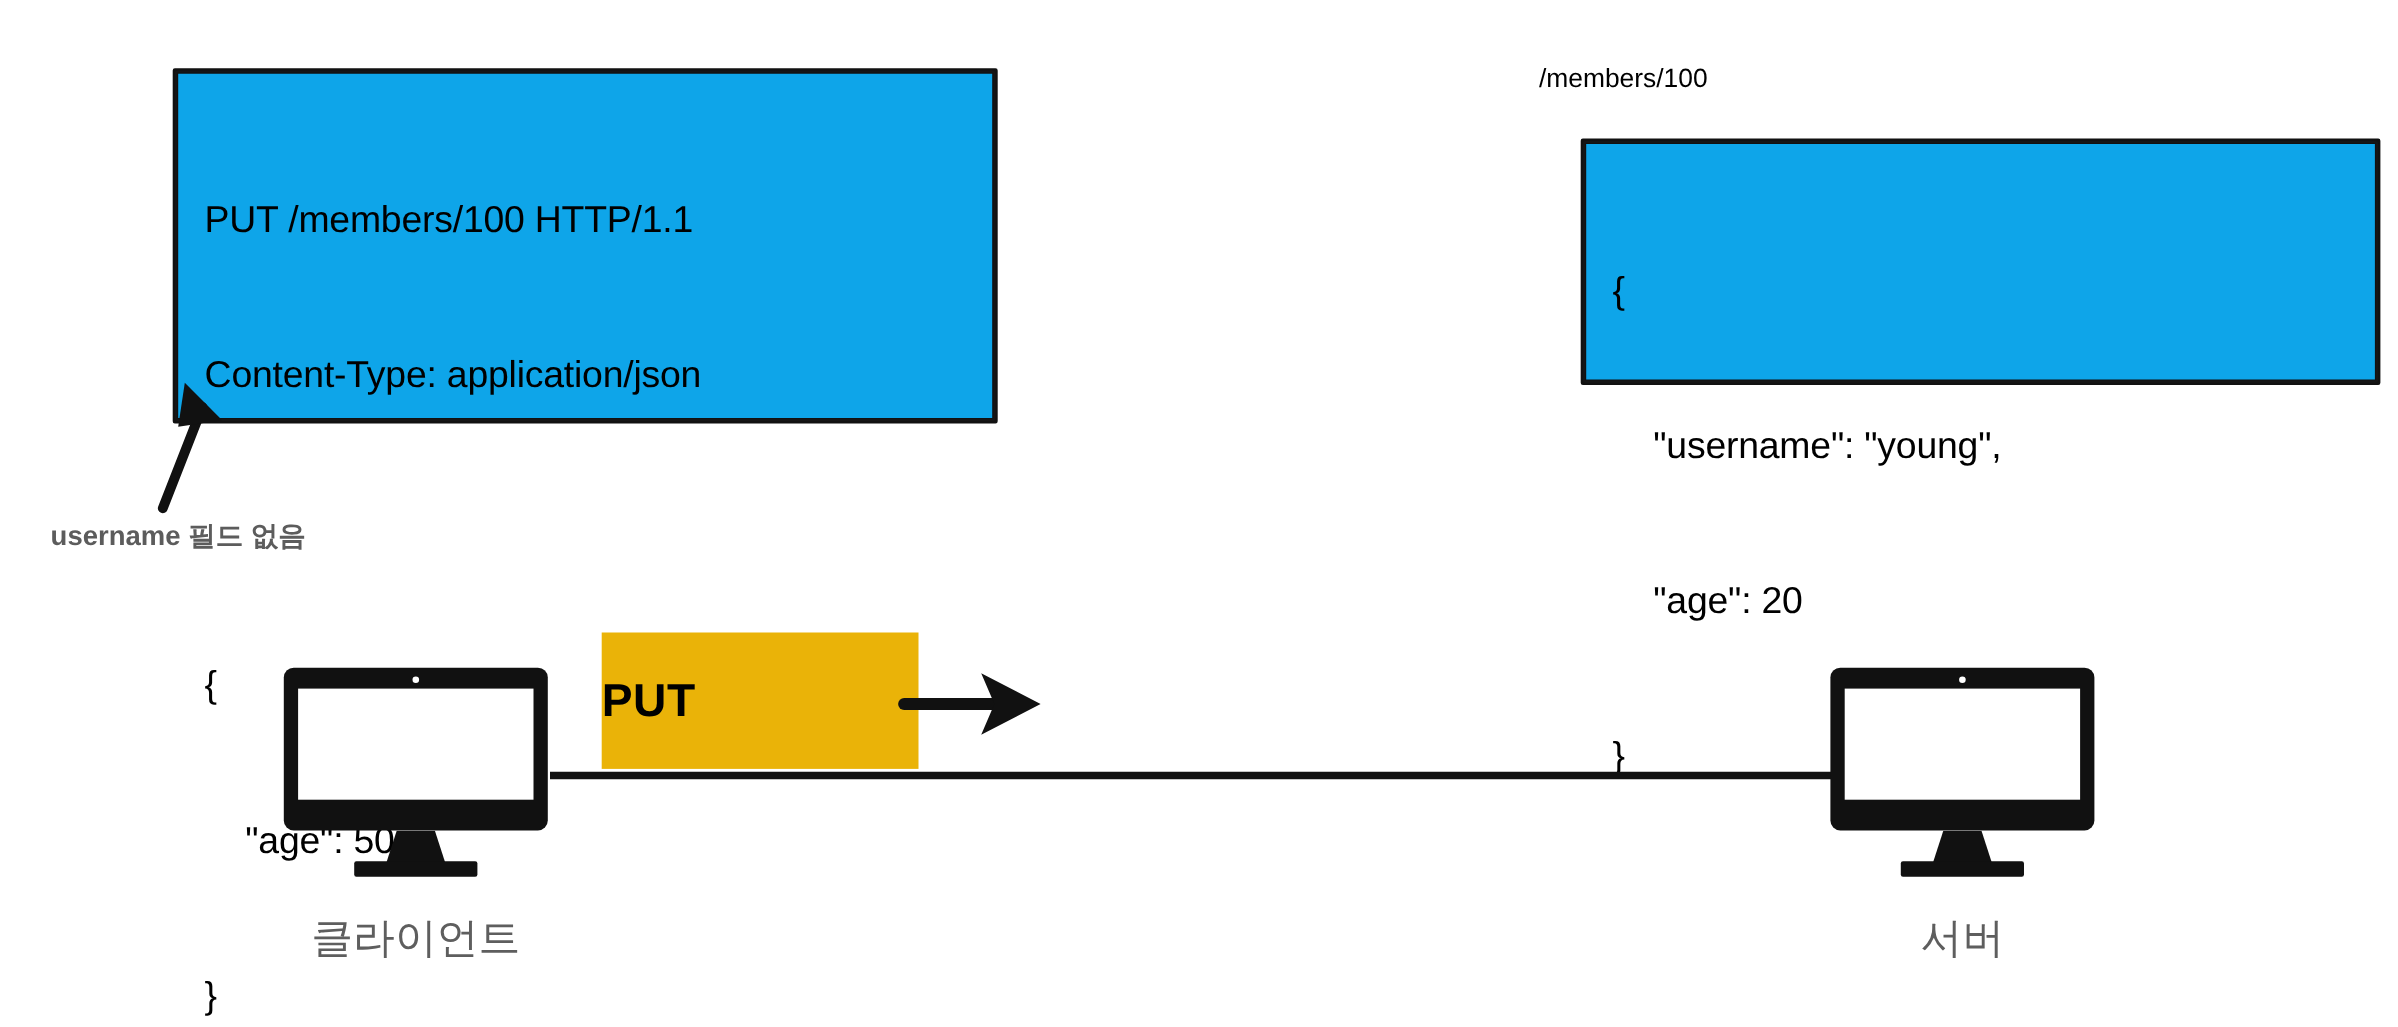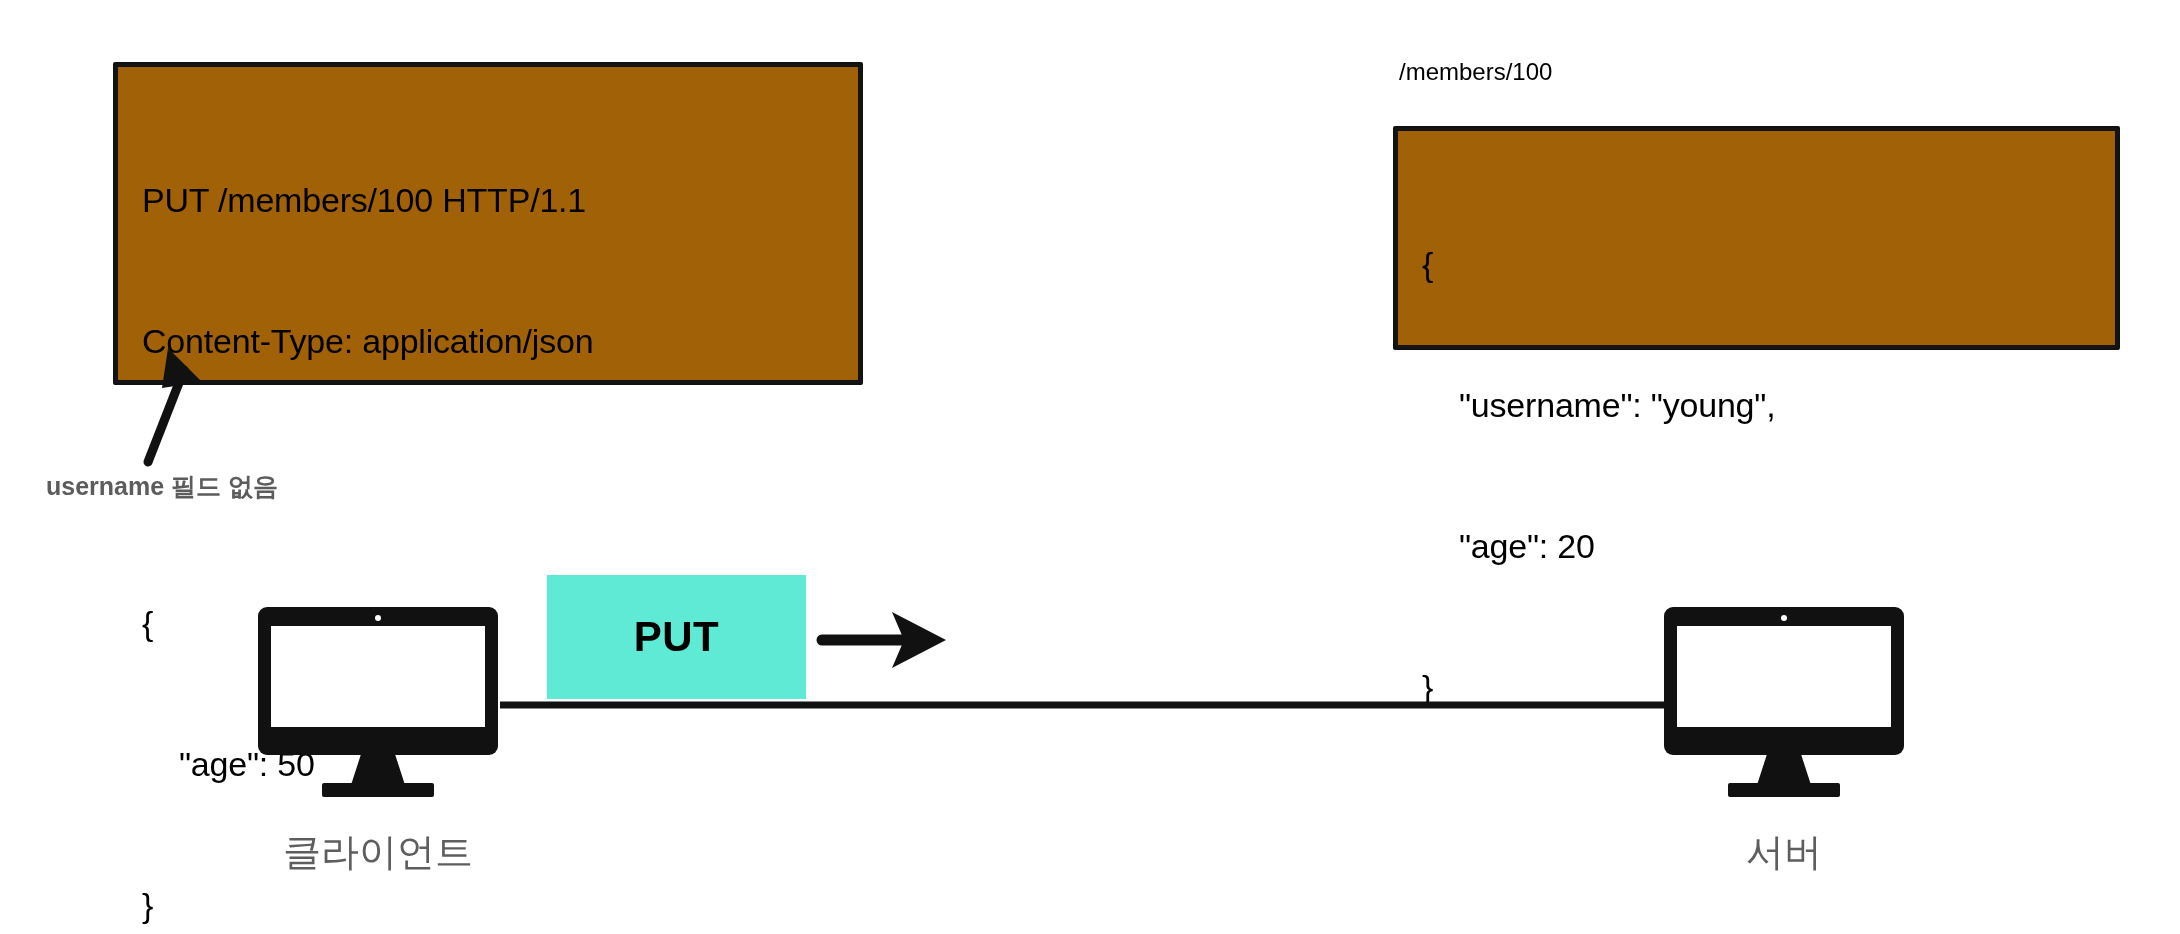--- a/index.html
+++ b/index.html
@@ -14,24 +14,25 @@
     position: relative;
     width: 2180px;
     height: 934px;
     background: #ffffff;
     overflow: hidden;
   }
 
   
   .sketch-box {
     position: absolute;
-    background: #a16207;
+    background: #0ea5e9;
     border: 5px solid #111111;
     box-sizing: border-box;
     border-radius: 2px;
+    margin-left: 44px;
   }
   .sketch-box::after {
     content: "";
     position: absolute;
     left: -3px; top: -3px; right: -3px; bottom: -3px;
     border: 2px solid #1a1a1a;
     border-radius: 3px;
     opacity: .55;
     pointer-events: none;
   }
@@ -92,26 +93,25 @@
     width: 130px;
     height: 140px;
     overflow: visible;
   }
 
   
   #method-badge {
     position: absolute;
     left: 547px;
     top: 575px;
-    width: 259px;
+    width: 288px;
     height: 124px;
-    background: #5eead4;
+    background: #eab308;
     display: flex;
     align-items: center;
-    justify-content: center;
   }
   #method-badge-label {
     font-size: 42px;
     font-weight: bold;
     color: #000000;
     letter-spacing: 0.5px;
   }
 
   
   #flow-arrow {

